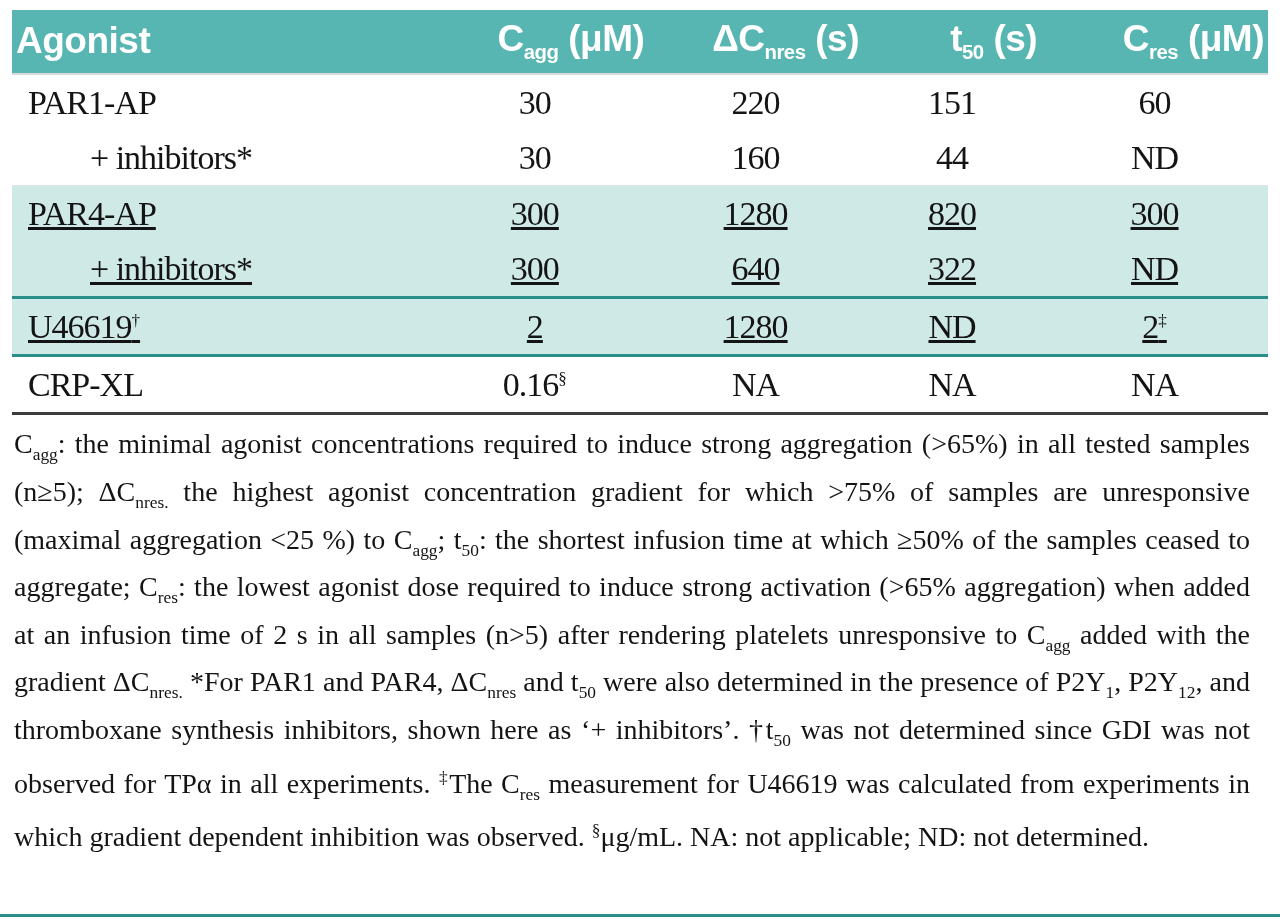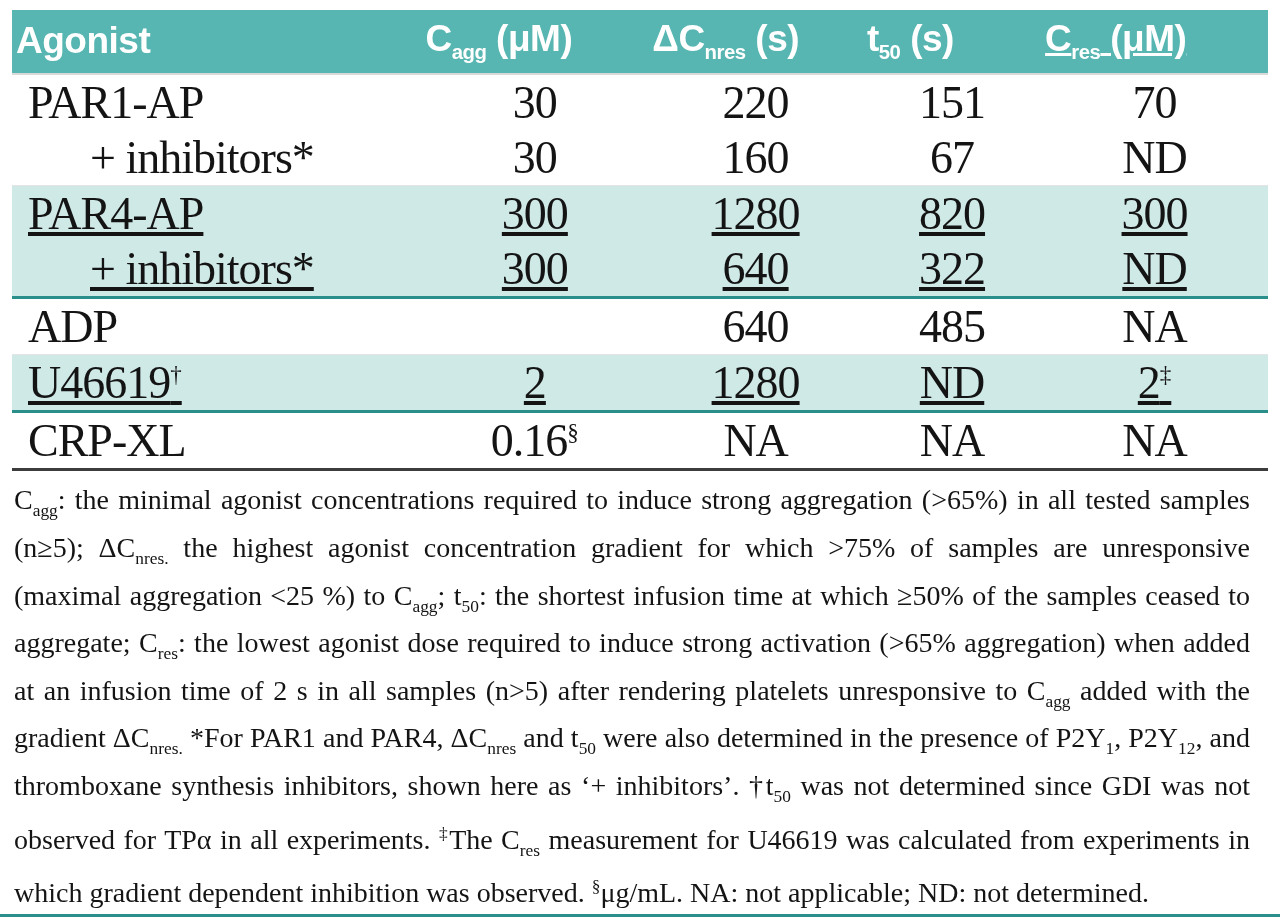--- a/index.html
+++ b/index.html
@@ -16,30 +16,30 @@
     width:1280px;height:921px;position:relative;background:#ffffff;
     font-family:"Liberation Serif",serif;color:var(--text);overflow:hidden;
   }
   .page{padding:10px 12px 0 12px;}
   table.agonist-table{width:100%;border-collapse:collapse;table-layout:fixed;}
   thead tr{border-bottom:2px solid var(--hairline);}
   thead th{
     background:var(--header-bg);color:var(--header-text);
     font-family:"Liberation Sans",sans-serif;font-weight:700;
     font-size:37px;letter-spacing:-0.5px;padding:8px 4px 9px 4px;
-    text-align:left;vertical-align:middle;
+    text-align:right;vertical-align:middle;
   }
   thead th:nth-child(1){text-align:left;width:33%;}
   thead th:nth-child(2){width:18%;}
   thead th:nth-child(3){width:17%;}
   thead th:nth-child(4){width:14%;}
-  thead th:nth-child(5){width:18%;text-decoration:underline;}
+  thead th:nth-child(5){width:18%;}
   th sub{font-size:0.55em;}
   tbody td{
-    font-size:46px;letter-spacing:-1px;height:55px;padding:0 4px;
+    font-size:34px;letter-spacing:-1px;height:55px;padding:0 4px;
     text-align:center;vertical-align:middle;line-height:1.05;
   }
   td.agonist-cell{text-align:left;padding-left:16px;}
   tr.indent td.agonist-cell{padding-left:78px;}
   tr.shaded{background:var(--row-shade);text-decoration:underline;}
   tr.rule-teal{border-bottom:3px solid var(--rule-teal);}
   tr.rule-dark{border-bottom:3px solid var(--rule-dark);margin-top:41px;}
   tr.rule-hairline{border-bottom:1px solid #e4e4e4;}
   td sup{font-size:0.5em;vertical-align:super;letter-spacing:0;}
   .footnote{
@@ -66,49 +66,42 @@
           <th><span>t</span><sub>50</sub><span> (s)</span></th>
           <th><span>C</span><sub>res</sub><span> (μM)</span></th>
         </tr>
     </thead>
     <tbody>
         <tr class="">
           <td class="agonist-cell"><span>PAR1-AP</span></td>
           <td><span>30</span></td>
           <td><span>220</span></td>
           <td><span>151</span></td>
-          <td><span>70</span></td>
+          <td><span>60</span></td>
         </tr>
         <tr class="indent rule-hairline">
           <td class="agonist-cell"><span>+ inhibitors*</span></td>
           <td><span>30</span></td>
           <td><span>160</span></td>
-          <td><span>67</span></td>
+          <td><span>44</span></td>
           <td><span>ND</span></td>
         </tr>
         <tr class="shaded">
           <td class="agonist-cell"><span>PAR4-AP</span></td>
           <td><span>300</span></td>
           <td><span>1280</span></td>
           <td><span>820</span></td>
           <td><span>300</span></td>
         </tr>
         <tr class="shaded indent rule-teal">
           <td class="agonist-cell"><span>+ inhibitors*</span></td>
           <td><span>300</span></td>
           <td><span>640</span></td>
           <td><span>322</span></td>
           <td><span>ND</span></td>
-        </tr>
-        <tr class="rule-hairline">
-          <td class="agonist-cell"><span>ADP</span></td>
-          <td></td>
-          <td><span>640</span></td>
-          <td><span>485</span></td>
-          <td><span>NA</span></td>
         </tr>
         <tr class="shaded  rule-teal">
           <td class="agonist-cell"><span>U46619</span><sup>†</sup></td>
           <td><span>2</span></td>
           <td><span>1280</span></td>
           <td><span>ND</span></td>
           <td><span>2</span><sup>‡</sup></td>
         </tr>
         <tr class="rule-dark">
           <td class="agonist-cell"><span>CRP-XL</span></td>

